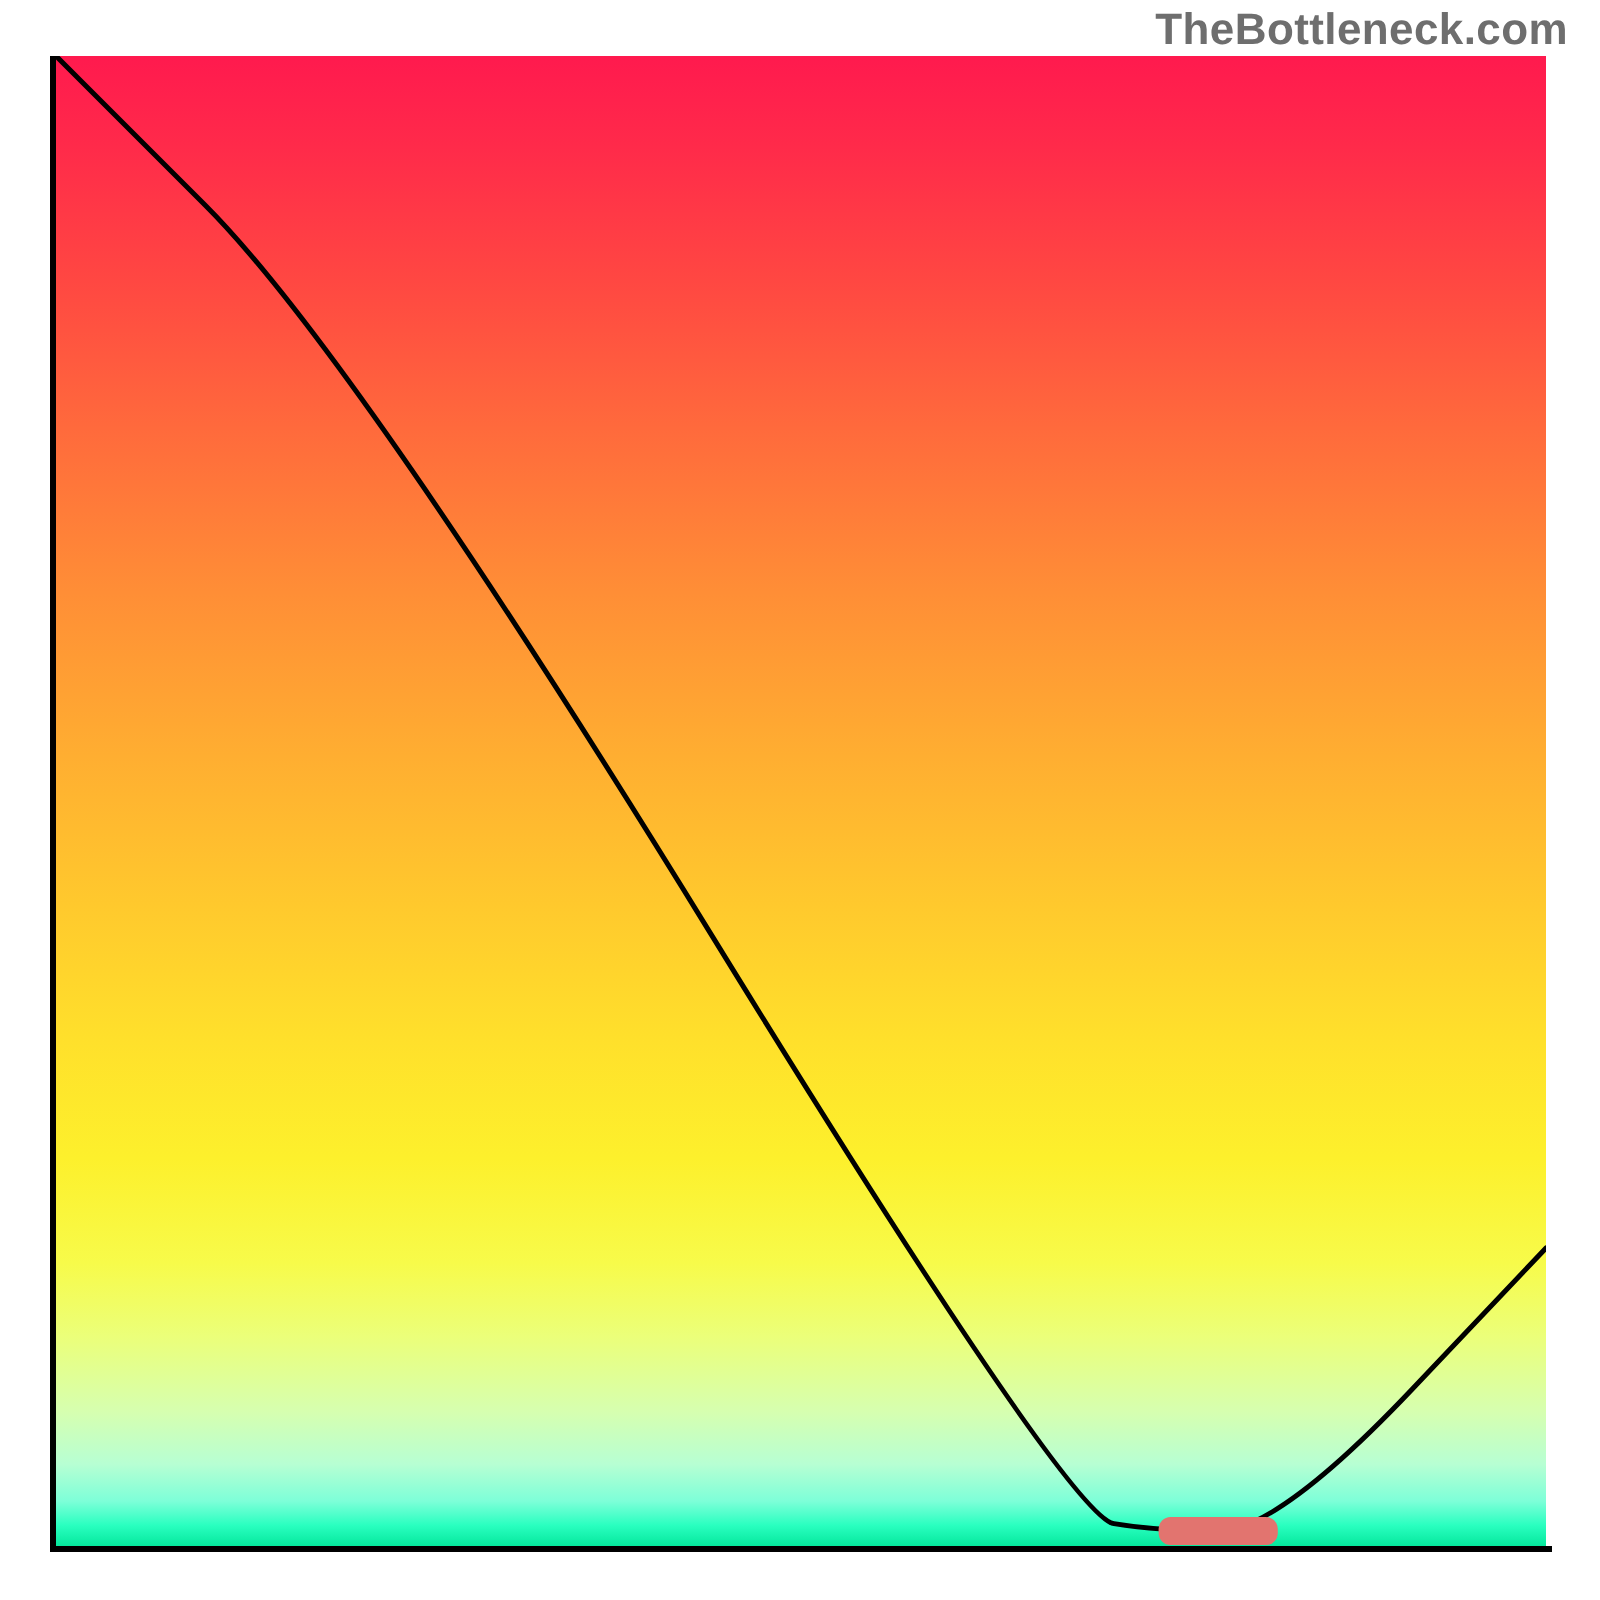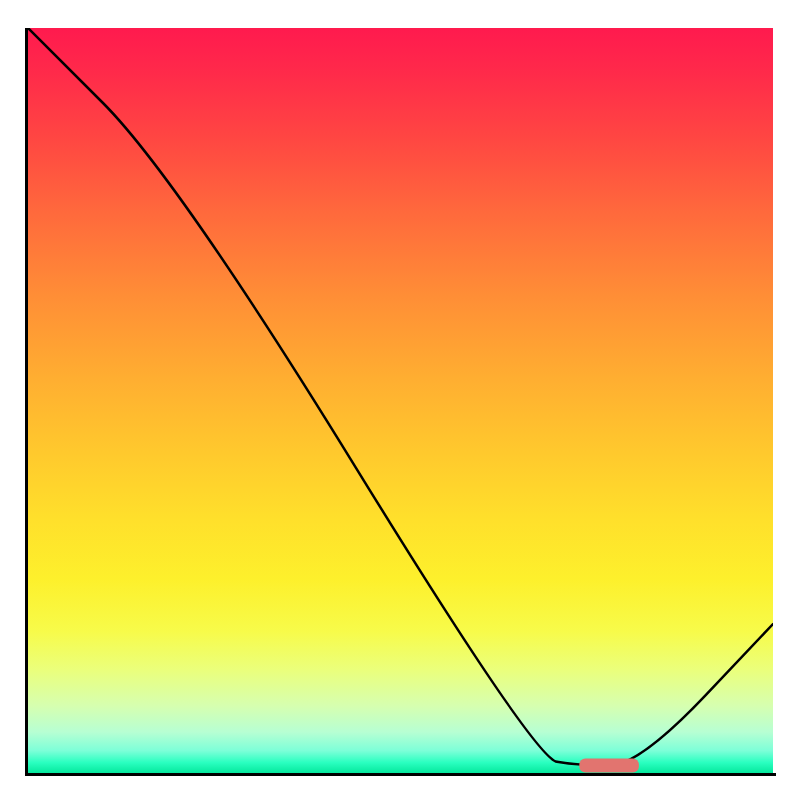--- a/index.html
+++ b/index.html
@@ -83,20 +83,21 @@
     width: 745px;
     height: 745px;
     z-index: 10;
   }
   #marker-svg { z-index: 11; }
 </style>
 </head>
 <body>
 
 <div id="container">
+  <div id="watermark">TheBottleneck.com</div>
 
   <div id="plot-area">
     <div id="gradient-bg"></div>
 
     <svg id="curve-svg" viewBox="0 0 745 745" preserveAspectRatio="none">
       <path id="curve-path" fill="none" stroke="#000" stroke-width="2.5" stroke-linejoin="round" stroke-linecap="round" d="M 0 0 Q 0 0 74.5 74.5 Q 149 149 327.8 439.55 Q 506.6 730.1 528.95 733.825 Q 551.3 737.55 581.0999999999999 737.55 Q 610.9 737.55 677.95 666.775 T 745 596"></path>
     </svg>
 
     <svg id="marker-svg" viewBox="0 0 745 745" preserveAspectRatio="none">
       <rect id="marker-rect" rx="6" ry="6" x="551.3" width="59.60000000000002" y="730.55" height="14" fill="#e2746f"></rect>

